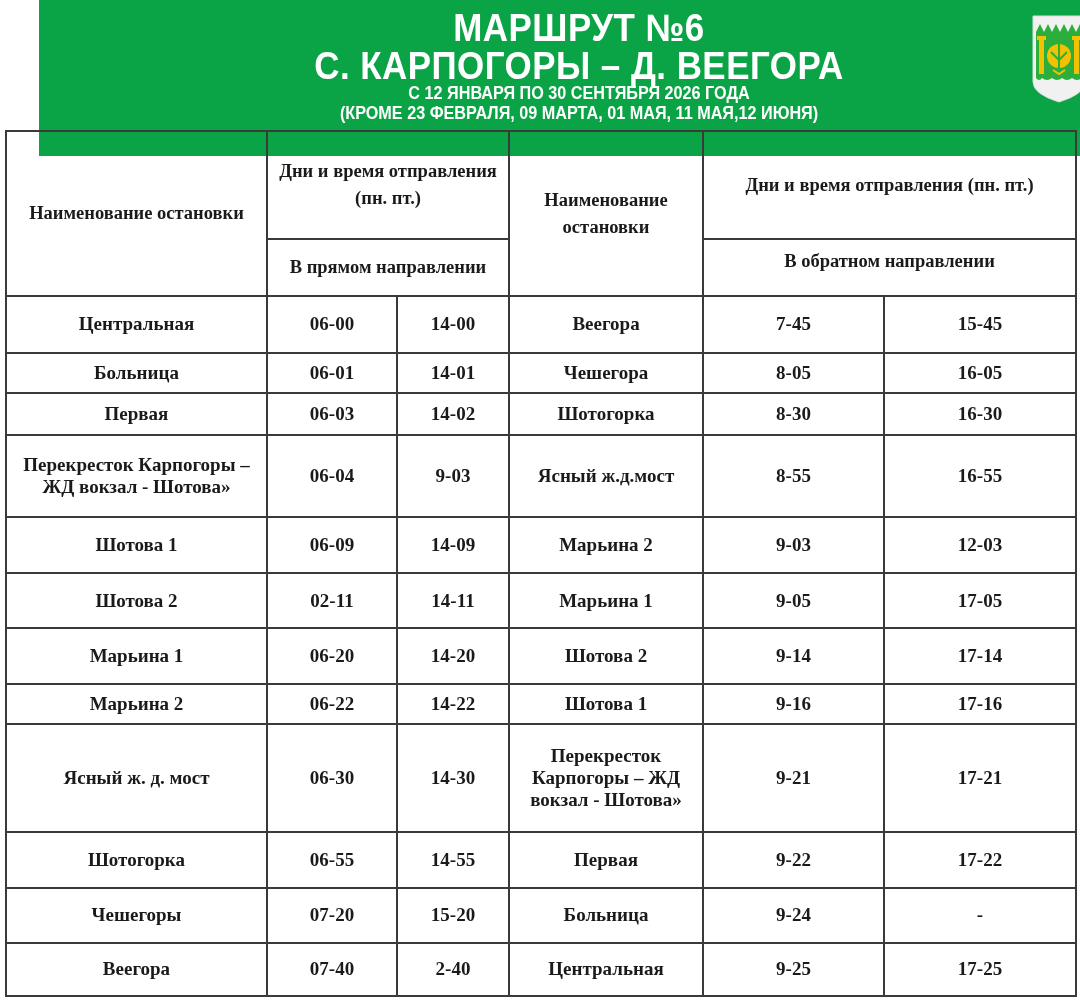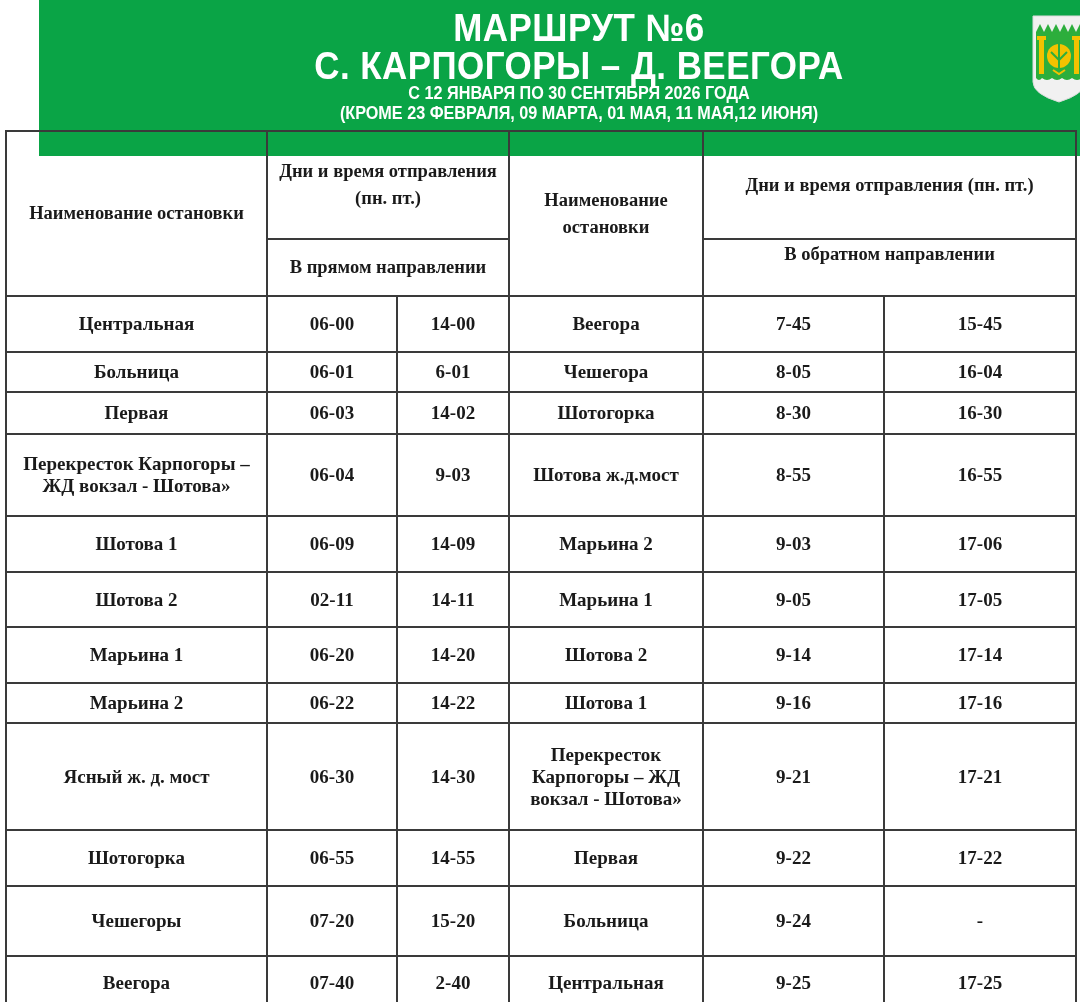--- a/index.html
+++ b/index.html
@@ -76,62 +76,62 @@
   </colgroup>
   <tbody>
       <tr style="height:108px">
     <th rowspan="2">Наименование остановки</th>
     <th colspan="2">Дни и время отправления (пн. пт.)</th>
     <th rowspan="2">Наименование остановки</th>
     <th colspan="2">Дни и время отправления (пн. пт.)</th>
   </tr>
   <tr style="height:57px">
     <th colspan="2">В прямом направлении</th>
-    <th colspan="2" style="vertical-align:top;padding-top:1px">В обратном направлении</th>
+    <th colspan="2" style="vertical-align:top;padding-top:8px">В обратном направлении</th>
   </tr>
 
   <tr style="height:56px">
     <td>Центральная</td>
     <td class="time">06-00</td>
     <td class="time">14-00</td>
     <td>Веегора</td>
     <td class="time">7-45</td>
     <td class="time">15-45</td>
   </tr>
   <tr style="height:40px">
     <td>Больница</td>
     <td class="time">06-01</td>
-    <td class="time">6-01</td>
+    <td class="time">14-01</td>
     <td>Чешегора</td>
     <td class="time">8-05</td>
-    <td class="time">16-04</td>
+    <td class="time">16-05</td>
   </tr>
   <tr style="height:42px">
     <td>Первая</td>
     <td class="time">06-03</td>
     <td class="time">14-02</td>
     <td>Шотогорка</td>
     <td class="time">8-30</td>
     <td class="time">16-30</td>
   </tr>
   <tr style="height:82px">
     <td>Перекресток Карпогоры – ЖД вокзал - Шотова»</td>
     <td class="time">06-04</td>
     <td class="time">9-03</td>
-    <td>Шотова ж.д.мост</td>
+    <td>Ясный ж.д.мост</td>
     <td class="time">8-55</td>
     <td class="time">16-55</td>
   </tr>
   <tr style="height:56px">
     <td>Шотова 1</td>
     <td class="time">06-09</td>
     <td class="time">14-09</td>
     <td>Марьина 2</td>
     <td class="time">9-03</td>
-    <td class="time">17-06</td>
+    <td class="time">12-03</td>
   </tr>
   <tr style="height:55px">
     <td>Шотова 2</td>
     <td class="time">02-11</td>
     <td class="time">14-11</td>
     <td>Марьина 1</td>
     <td class="time">9-05</td>
     <td class="time">17-05</td>
   </tr>
   <tr style="height:56px">
@@ -159,21 +159,21 @@
     <td class="time">17-21</td>
   </tr>
   <tr style="height:56px">
     <td>Шотогорка</td>
     <td class="time">06-55</td>
     <td class="time">14-55</td>
     <td>Первая</td>
     <td class="time">9-22</td>
     <td class="time">17-22</td>
   </tr>
-  <tr style="height:70px">
+  <tr style="height:55px">
     <td>Чешегоры</td>
     <td class="time">07-20</td>
     <td class="time">15-20</td>
     <td>Больница</td>
     <td class="time">9-24</td>
     <td class="time">-</td>
   </tr>
   <tr style="height:53px">
     <td>Веегора</td>
     <td class="time">07-40</td>

